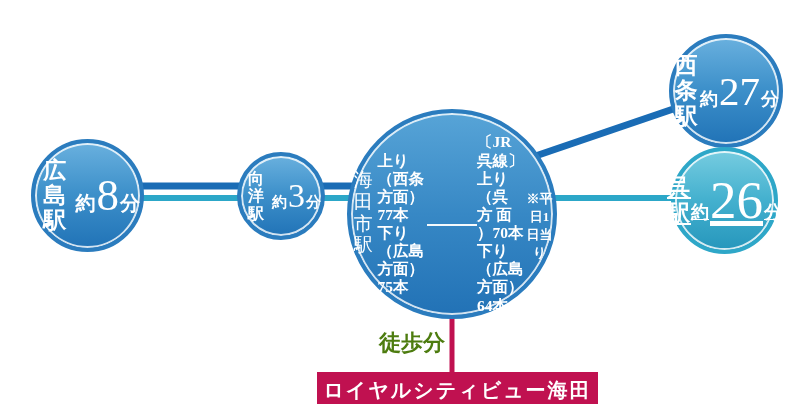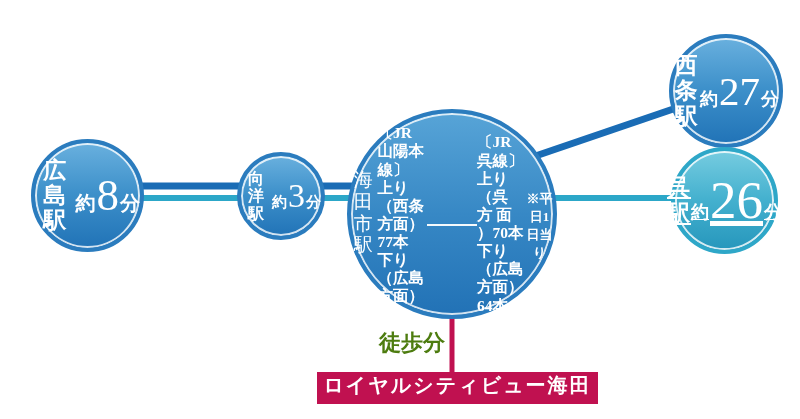--- a/index.html
+++ b/index.html
@@ -102,21 +102,21 @@
   .walk-value { font-size: 44px; font-weight: 500; padding: 0 1px; }
 
   
   .property-banner {
     position: absolute;
     left: 317px; top: 372px;
     width: 281px; height: 32px;
     background: #c01150;
     z-index: 2;
     display: flex;
-    align-items: flex-start;
+    align-items: flex-end;
     justify-content: center;
     color: #ffffff;
     font-size: 20px;
     font-weight: 600;
     letter-spacing: 2px;
   }
 </style>
 </head>
 <body>
 
@@ -167,21 +167,20 @@
     <div class="time-row">
       <span class="time-prefix">約</span>
       <span class="time-value">26</span>
       <span class="time-unit">分</span>
     </div>
   </div>
 
   <div class="circle c-hub">
     <div class="hub-name">海田市駅</div>
     <div class="hub-section">
-      <div>〔JR山陽本線〕</div>
       <div>上り（西条方面）77本</div>
       <div>下り（広島方面）75本</div>
     </div>
     <div class="hub-divider"></div>
     <div class="hub-section">
       <div>〔JR呉線〕</div>
       <div>上り（呉 方 面 ）70本</div>
       <div>下り（広島方面）64本</div>
     </div>
     <div class="hub-note">※平日1日当り</div>

